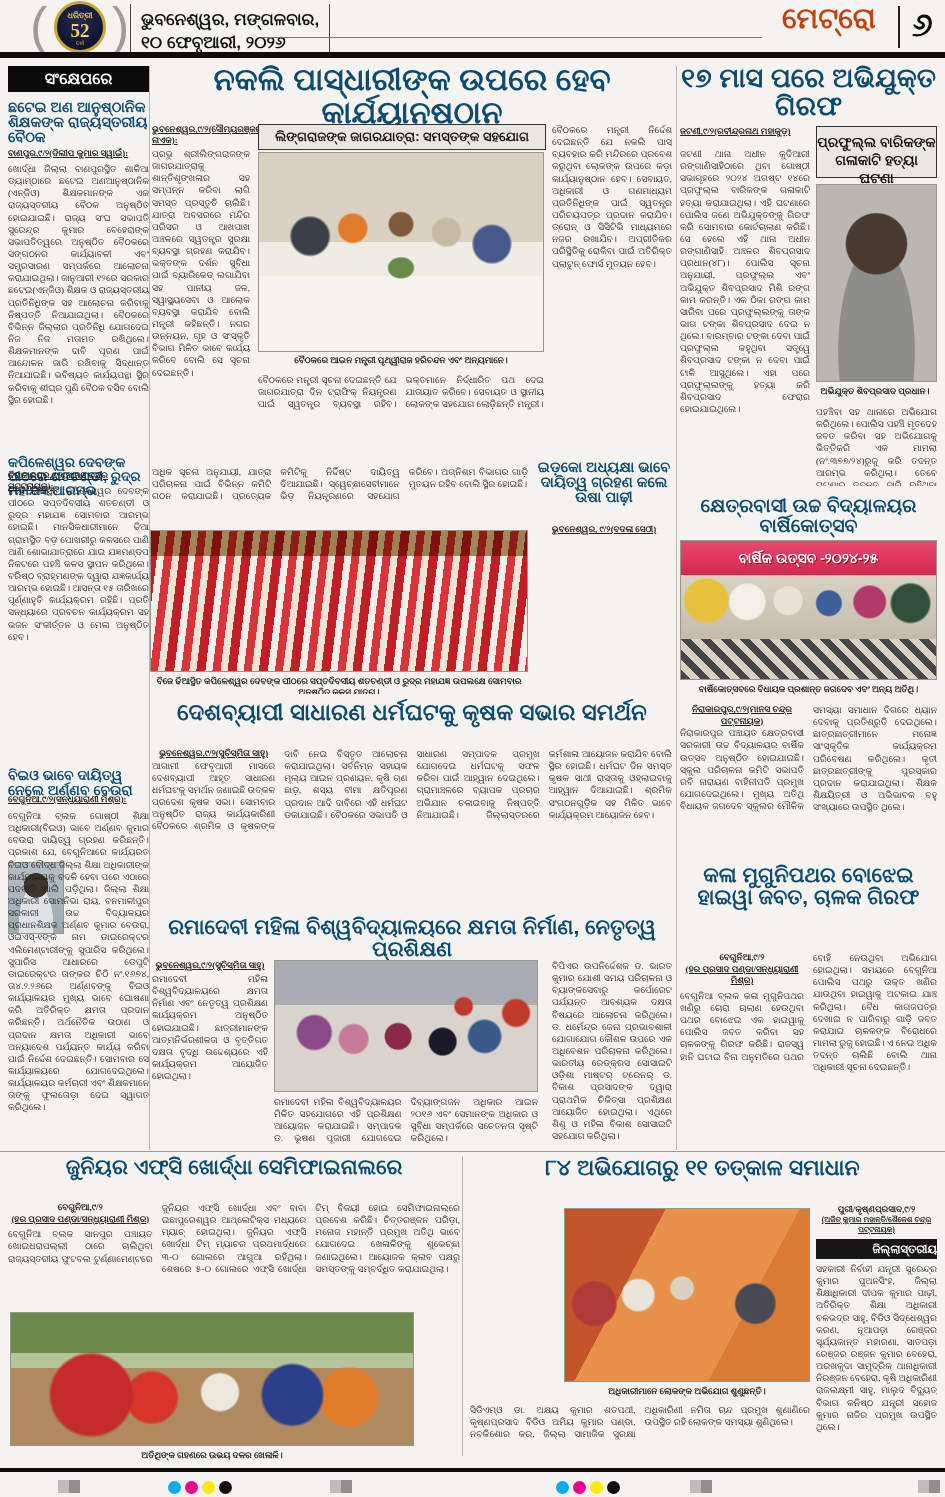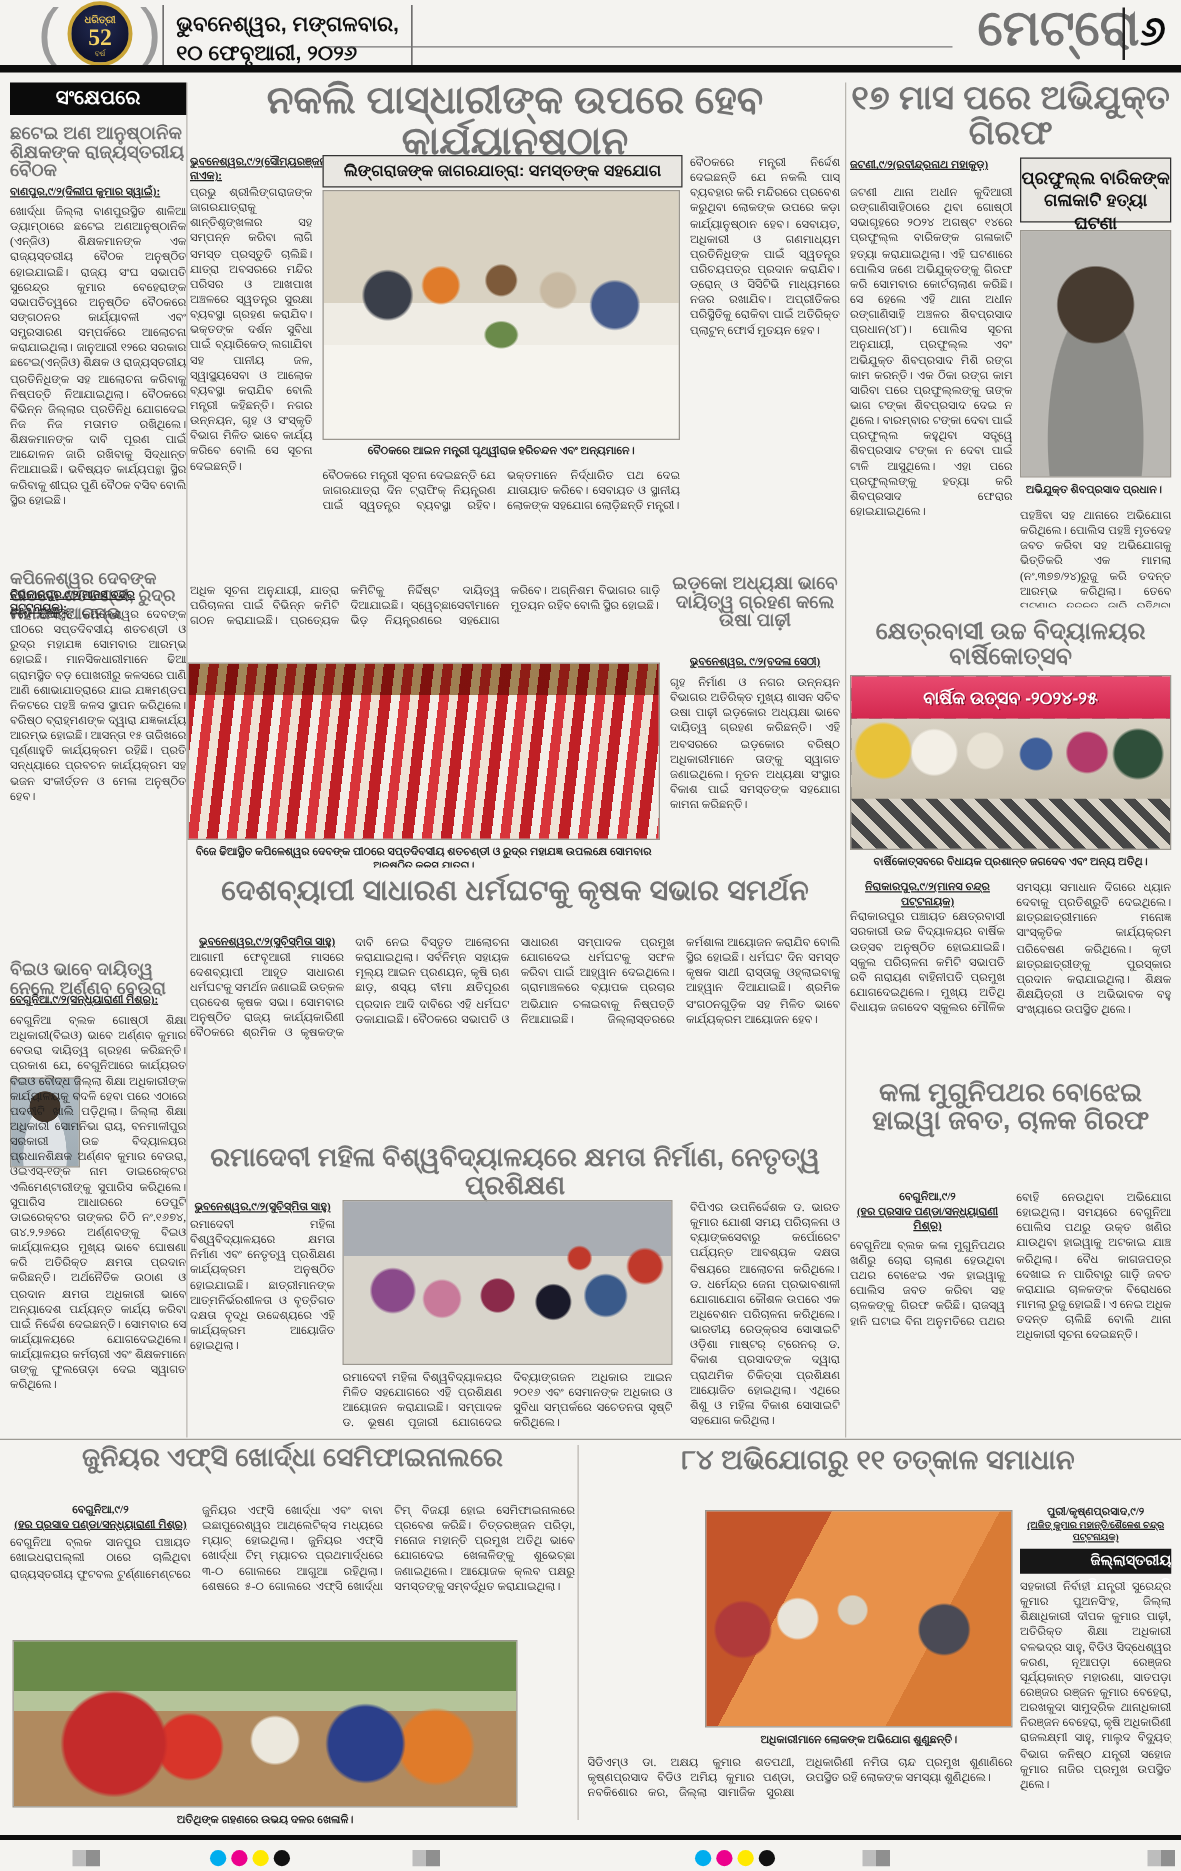--- a/index.html
+++ b/index.html
@@ -3,35 +3,35 @@
 <meta charset="utf-8">
 <style>
   html,body{margin:0;padding:0;}
   body{background:#dcdcda;font-family:"Liberation Serif",serif;}
   #paper{position:relative;width:945px;height:1497px;background:#f4f3f0;margin:0 auto;overflow:hidden;}
   .abs{position:absolute;}
   .txt{font-size:9.2px;line-height:1.32;text-align:justify;color:#1c1c1c;overflow:hidden;}
   .cols2{column-count:2;column-gap:9px;}
   .cols3{column-count:3;column-gap:9px;}
   .cols4{column-count:4;column-gap:9px;}
-  .head{font-family:"Liberation Sans",sans-serif;font-weight:700;color:#737373;line-height:1.05;}
+  .head{font-family:"Liberation Sans",sans-serif;font-weight:700;color:#0c4a6e;line-height:1.05;}
   .dateline{font-size:8.8px;font-weight:700;color:#222;text-align:center;}
   .dateline.u{text-decoration:underline;}
   .caption{font-size:8.8px;font-weight:700;color:#222;text-align:center;overflow:hidden;}
   .photo{background:#cfcac2;border:1px solid #9a968e;box-sizing:border-box;overflow:hidden;}
   .vrule{background:#b9b6b0;width:1px;}
   .hrule{background:#9d9a94;height:1px;}
   
   .mast-paren{font-size:52px;color:#9c9c9c;font-family:"Liberation Sans",sans-serif;line-height:1;}
   .badge{width:52px;height:52px;border-radius:50%;background:radial-gradient(circle at 50% 35%,#232c55 0%,#10142e 70%);border:3px solid #c9a437;box-sizing:border-box;text-align:center;color:#e8c456;}
   .badge .t{display:block;font-size:8px;margin-top:7px;font-weight:700;}
   .badge .n{display:block;font-size:19px;font-weight:700;line-height:1;color:#f3d264;}
   .badge .b{display:block;font-size:6px;color:#d9b94e;}
   .datebox{border-left:1.5px solid #444;border-right:1.5px solid #444;padding:5px 10px;font-size:17px;font-weight:700;color:#111;line-height:1.35;font-family:"Liberation Sans",sans-serif;}
-  .metro{font-size:40px;font-weight:700;color:#737373;font-family:Liberation Mono, monospace;}
+  .metro{font-size:29px;font-weight:700;color:#c2410c;font-family:Liberation Sans, sans-serif;}
   .pageno{font-size:33px;font-weight:700;color:#0a0a0a;font-family:"Liberation Sans",sans-serif;}
   .blackbar{background:#0d0d0d;}
   .banner{background:#0b0b0b;color:#fff;font-family:"Liberation Sans",sans-serif;font-weight:700;font-size:16px;text-align:center;line-height:26px;}
   .boxhead{border:1.2px solid #333;background:#e9e7e2;font-family:"Liberation Sans",sans-serif;font-weight:700;text-align:center;color:#111;}
   .revhead{background:#171717;color:#fff;font-family:"Liberation Sans",sans-serif;font-weight:700;text-align:right;padding-left:36px;}
   
   .ph-meeting{background:
     radial-gradient(circle at 18% 42%, #3a3f4a 0 7%, transparent 8%),
     radial-gradient(circle at 33% 38%, #e07b2a 0 6%, transparent 7%),
     radial-gradient(circle at 50% 36%, #7d5a3a 0 6%, transparent 7%),
@@ -145,21 +145,20 @@
   <div class="txt cols2 abs" style="left:258px;top:374px;width:286px;height:88px;">ବୈଠକରେ ମନ୍ତ୍ରୀ ସୂଚନା ଦେଇଛନ୍ତି ଯେ ଜାଗରଯାତ୍ରା ଦିନ ଟ୍ରାଫିକ୍ ନିୟନ୍ତ୍ରଣ ପାଇଁ ସ୍ୱତନ୍ତ୍ର ବ୍ୟବସ୍ଥା ରହିବ। ଭକ୍ତମାନେ ନିର୍ଦ୍ଧାରିତ ପଥ ଦେଇ ଯାତାୟାତ କରିବେ। ସେବାୟତ ଓ ସ୍ଥାନୀୟ ଲୋକଙ୍କ ସହଯୋଗ ଲୋଡ଼ିଛନ୍ତି ମନ୍ତ୍ରୀ।</div>
 
   <div class="txt abs" style="left:552px;top:124px;width:120px;height:338px;">ବୈଠକରେ ମନ୍ତ୍ରୀ ନିର୍ଦ୍ଦେଶ ଦେଇଛନ୍ତି ଯେ ନକଲି ପାସ୍ ବ୍ୟବହାର କରି ମନ୍ଦିରରେ ପ୍ରବେଶ କରୁଥିବା ଲୋକଙ୍କ ଉପରେ କଡ଼ା କାର୍ଯ୍ୟାନୁଷ୍ଠାନ ହେବ। ସେବାୟତ, ଅଧିକାରୀ ଓ ଗଣମାଧ୍ୟମ ପ୍ରତିନିଧିଙ୍କ ପାଇଁ ସ୍ୱତନ୍ତ୍ର ପରିଚୟପତ୍ର ପ୍ରଦାନ କରାଯିବ। ଡ୍ରୋନ୍ ଓ ସିସିଟିଭି ମାଧ୍ୟମରେ ନଜର ରଖାଯିବ। ଅପ୍ରୀତିକର ପରିସ୍ଥିତିକୁ ରୋକିବା ପାଇଁ ଅତିରିକ୍ତ ପ୍ଲାଟୁନ୍ ଫୋର୍ସ ମୁତୟନ ହେବ।</div>
   <div class="txt cols3 abs" style="left:152px;top:466px;width:376px;height:60px;">ଅଧିକ ସୂଚନା ଅନୁଯାୟୀ, ଯାତ୍ରା ପରିଚାଳନା ପାଇଁ ବିଭିନ୍ନ କମିଟି ଗଠନ କରାଯାଇଛି। ପ୍ରତ୍ୟେକ କମିଟିକୁ ନିର୍ଦ୍ଦିଷ୍ଟ ଦାୟିତ୍ୱ ଦିଆଯାଇଛି। ସ୍ୱେଚ୍ଛାସେବୀମାନେ ଭିଡ଼ ନିୟନ୍ତ୍ରଣରେ ସହଯୋଗ କରିବେ। ଅଗ୍ନିଶମ ବିଭାଗର ଗାଡ଼ି ମୁତୟନ ରହିବ ବୋଲି ସ୍ଥିର ହୋଇଛି।</div>
 
   <div class="photo ph-crowd abs" style="left:150px;top:530px;width:378px;height:142px;"></div>
   <div class="caption abs" style="left:150px;top:676px;width:378px;height:18px;">ବିଜେ ଢିଆସ୍ଥିତ କପିଳେଶ୍ୱର ଦେବଙ୍କ ପୀଠରେ ସପ୍ତଦିବସୀୟ ଶତଚଣ୍ଡୀ ଓ ରୁଦ୍ର ମହାଯଜ୍ଞ ଉପଲକ୍ଷେ ସୋମବାର ଅନୁଷ୍ଠିତ କଳସ ଯାତ୍ରା।</div>
 
   <div class="head abs" style="left:536px;top:460px;width:136px;font-size:14.5px;text-align:center;">ଇଡ଼କୋ ଅଧ୍ୟକ୍ଷା ଭାବେ ଦାୟିତ୍ୱ ଗ୍ରହଣ କଲେ ଉଷା ପାଢ଼ୀ</div>
   <div class="dateline u abs" style="left:536px;top:524px;width:136px;">ଭୁବନେଶ୍ୱର, ୯/୨(ବଦଳା ସେଠୀ)</div>
-  <div class="txt abs" style="left:536px;top:540px;width:136px;height:154px;">ଗୃହ ନିର୍ମାଣ ଓ ନଗର ଉନ୍ନୟନ ବିଭାଗର ଅତିରିକ୍ତ ମୁଖ୍ୟ ଶାସନ ସଚିବ ଉଷା ପାଢ଼ୀ ଇଡ଼କୋର ଅଧ୍ୟକ୍ଷା ଭାବେ ଦାୟିତ୍ୱ ଗ୍ରହଣ କରିଛନ୍ତି। ଏହି ଅବସରରେ ଇଡ଼କୋର ବରିଷ୍ଠ ଅଧିକାରୀମାନେ ତାଙ୍କୁ ସ୍ୱାଗତ ଜଣାଇଥିଲେ। ନୂତନ ଅଧ୍ୟକ୍ଷା ସଂସ୍ଥାର ବିକାଶ ପାଇଁ ସମସ୍ତଙ୍କ ସହଯୋଗ କାମନା କରିଛନ୍ତି।</div>
 
   <div class="head abs" style="left:152px;top:700px;width:520px;height:42px;font-size:23px;text-align:center;">ଦେଶବ୍ୟାପୀ ସାଧାରଣ ଧର୍ମଘଟକୁ କୃଷକ ସଭାର ସମର୍ଥନ</div>
   <div class="abs txt cols4" style="left:152px;top:748px;width:520px;height:162px;">
     <div class="dateline u">ଭୁବନେଶ୍ୱର,୯/୨(ସୁଚିସ୍ମିତା ସାହୁ)</div>
     <span>ଆଗାମୀ ଫେବୃଆରୀ ମାସରେ ଦେଶବ୍ୟାପୀ ଆହୂତ ସାଧାରଣ ଧର୍ମଘଟକୁ ସମର୍ଥନ ଜଣାଇଛି ଉତ୍କଳ ପ୍ରଦେଶ କୃଷକ ସଭା। ସୋମବାର ଅନୁଷ୍ଠିତ ରାଜ୍ୟ କାର୍ଯ୍ୟକାରିଣୀ ବୈଠକରେ ଶ୍ରମିକ ଓ କୃଷକଙ୍କ ଦାବି ନେଇ ବିସ୍ତୃତ ଆଲୋଚନା କରାଯାଇଥିଲା। ସର୍ବନିମ୍ନ ସହାୟକ ମୂଲ୍ୟ ଆଇନ ପ୍ରଣୟନ, କୃଷି ଋଣ ଛାଡ଼, ଶସ୍ୟ ବୀମା କ୍ଷତିପୂରଣ ପ୍ରଦାନ ଆଦି ଦାବିରେ ଏହି ଧର୍ମଘଟ ଡକାଯାଇଛି। ବୈଠକରେ ସଭାପତି ଓ ସାଧାରଣ ସମ୍ପାଦକ ପ୍ରମୁଖ ଯୋଗଦେଇ ଧର୍ମଘଟକୁ ସଫଳ କରିବା ପାଇଁ ଆହ୍ୱାନ ଦେଇଥିଲେ। ଗ୍ରାମାଞ୍ଚଳରେ ବ୍ୟାପକ ପ୍ରଚାର ଅଭିଯାନ ଚଳାଇବାକୁ ନିଷ୍ପତ୍ତି ନିଆଯାଇଛି। ଜିଲ୍ଲାସ୍ତରରେ କର୍ମଶାଳା ଆୟୋଜନ କରାଯିବ ବୋଲି ସ୍ଥିର ହୋଇଛି। ଧର୍ମଘଟ ଦିନ ସମସ୍ତ କୃଷକ ସାଥୀ ରାସ୍ତାକୁ ଓହ୍ଲାଇବାକୁ ଆହ୍ୱାନ ଦିଆଯାଇଛି। ଶ୍ରମିକ ସଂଗଠନଗୁଡ଼ିକ ସହ ମିଳିତ ଭାବେ କାର୍ଯ୍ୟକ୍ରମ ଆୟୋଜନ ହେବ।</span>
   </div>
 
   <div class="head abs" style="left:152px;top:916px;width:520px;height:40px;font-size:21px;text-align:center;">ରମାଦେବୀ ମହିଳା ବିଶ୍ୱବିଦ୍ୟାଳୟରେ କ୍ଷମତା ନିର୍ମାଣ, ନେତୃତ୍ୱ ପ୍ରଶିକ୍ଷଣ</div>
   <div class="abs" style="left:152px;top:960px;width:116px;">
     <div class="dateline u">ଭୁବନେଶ୍ୱର,୯/୨(ସୁଚିସ୍ମିତା ସାହୁ)</div>

